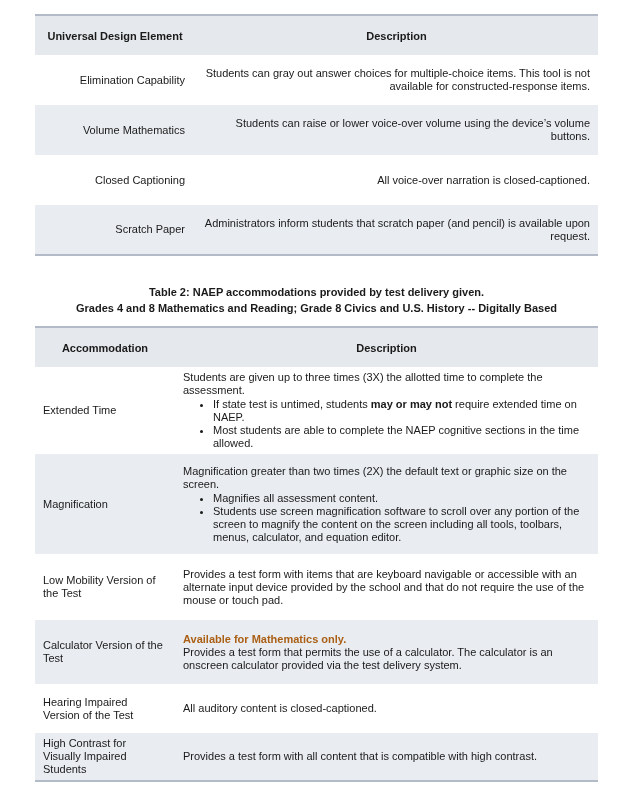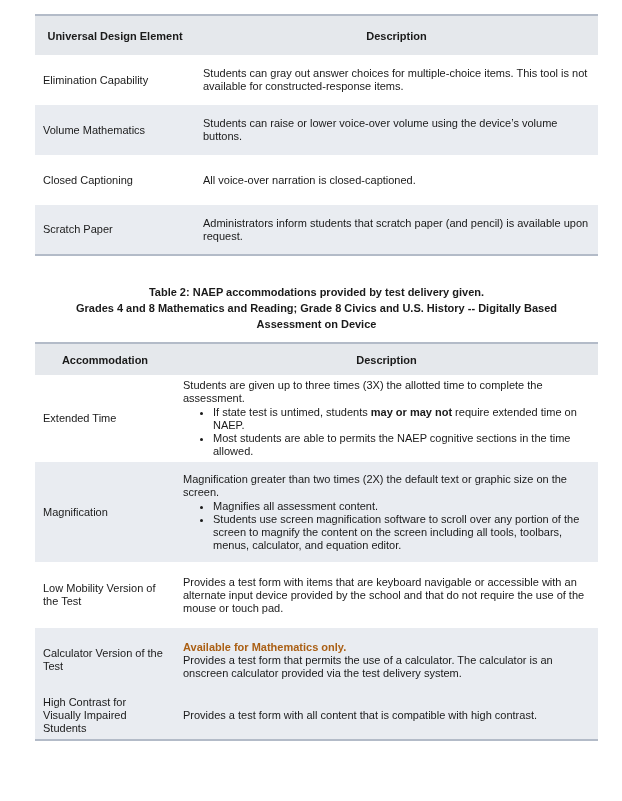--- a/index.html
+++ b/index.html
@@ -24,30 +24,30 @@
     border-bottom:2px solid var(--border);
   }
   col.c1-t1{width:160px;}
   col.c1-t2{width:140px;}
   th{
     background:var(--header-bg);
     font-weight:bold;text-align:center;
     font-size:11px;padding:4px 8px;
   }
   .t1 thead tr{height:40px;margin-left:33px;}
-  .t2 thead tr{height:32px;}
+  .t2 thead tr{height:40px;}
   td{
     vertical-align:middle;
     padding:4px 8px;
     line-height:13px;
     background:#ffffff;
   }
   tr.alt td{background:var(--alt-bg);}
   td.lbl{padding-left:8px;padding-right:10px;}
-  .t1 tbody tr{height:50px;}
+  .t1 tbody tr{height:50px;text-align:right;}
   .t2 tbody tr.r1{height:87px;}
   .t2 tbody tr.r2{height:100px;}
   .t2 tbody tr.r3{height:66px;}
   .t2 tbody tr.r4{height:64px;}
   .t2 tbody tr.r5{height:49px;}
   .t2 tbody tr.r6{height:42px;}
   ul.bullets{margin:1px 0 0 0;padding-left:30px;}
   ul.bullets li{margin:0;padding:0;}
   .hl{color:var(--accent);font-weight:bold;}
   .caption{
@@ -89,42 +89,41 @@
       <tr class="alt">
         <td class="lbl">Scratch Paper</td>
         <td>Administrators inform students that scratch paper (and pencil) is available upon request.</td>
       </tr>
     </tbody>
   </table>
 
   <div class="caption">
     <div>Table 2: NAEP accommodations provided by test delivery given.</div>
     <div>Grades 4 and 8 Mathematics and Reading; Grade 8 Civics and U.S. History -- Digitally Based</div>
-    <div>Assessment on Device</div>
   </div>
 
   <table class="t2">
     <colgroup>
         <col class="c1-t2">
         <col>
       </colgroup>
     <thead>
       <tr>
         <th>Accommodation</th>
         <th>Description</th>
       </tr>
     </thead>
     <tbody>
       <tr class="r1">
         <td class="lbl">Extended Time</td>
         <td>
           <p class="intro">Students are given up to three times (3X) the allotted time to complete the assessment.</p>
           <ul class="bullets">
             <li><span>If state test is untimed, students </span><b>may or may not</b><span> require extended time on NAEP.</span></li>
-            <li>Most students are able to permits the NAEP cognitive sections in the time allowed.</li>
+            <li>Most students are able to complete the NAEP cognitive sections in the time allowed.</li>
           </ul>
         </td>
       </tr>
       <tr class="r2 alt">
         <td class="lbl">Magnification</td>
         <td>
           <p class="intro">Magnification greater than two times (2X) the default text or graphic size on the screen.</p>
           <ul class="bullets">
             <li>Magnifies all assessment content.</li>
             <li>Students use screen magnification software to scroll over any portion of the screen to magnify the content on the screen including all tools, toolbars, menus, calculator, and equation editor.</li>
@@ -135,20 +134,24 @@
         <td class="lbl">Low Mobility Version of the Test</td>
         <td>Provides a test form with items that are keyboard navigable or accessible with an alternate input device provided by the school and that do not require the use of the mouse or touch pad.</td>
       </tr>
       <tr class="r4 alt">
         <td class="lbl">Calculator Version of the Test</td>
         <td>
           <div class="hl">Available for Mathematics only.</div>
           <div>Provides a test form that permits the use of a calculator. The calculator is an onscreen calculator provided via the test delivery system.</div>
         </td>
       </tr>
+      <tr class="r5">
+        <td class="lbl">Hearing Impaired Version of the Test</td>
+        <td>All auditory content is closed-captioned.</td>
+      </tr>
       <tr class="r6 alt">
         <td class="lbl">High Contrast for Visually Impaired Students</td>
         <td>Provides a test form with all content that is compatible with high contrast.</td>
       </tr>
     </tbody>
   </table>
 
 </div>
 
 </body></html>

